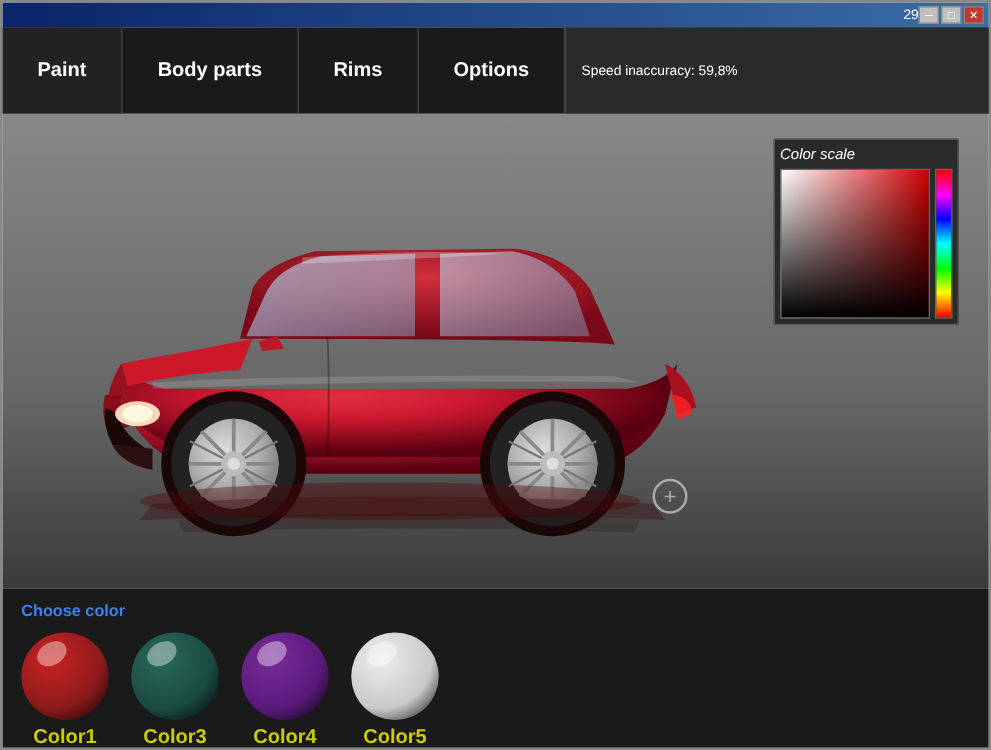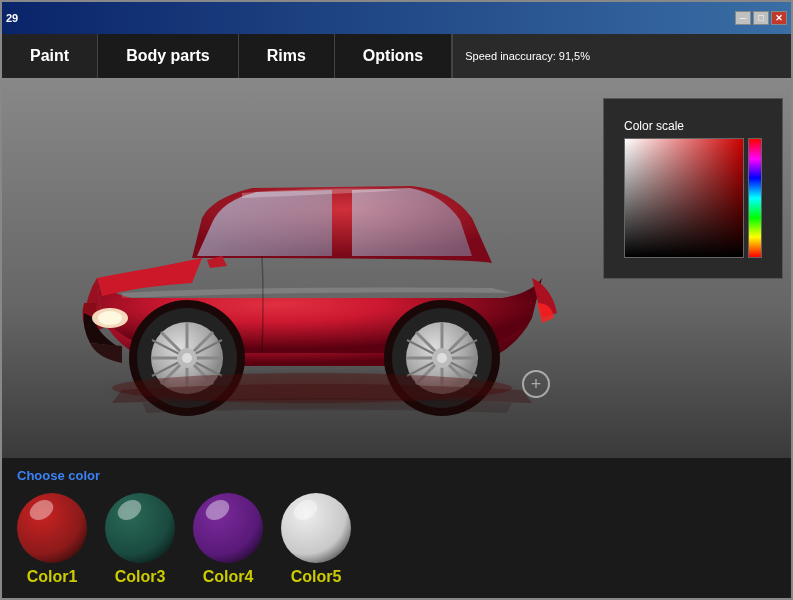--- a/index.html
+++ b/index.html
@@ -8,28 +8,28 @@
       height: 600px;
       overflow: hidden;
       font-family: Arial, sans-serif;
       background: #c0c0c0;
       border: 2px solid #888;
     }
 
     
     #titlebar {
       background: linear-gradient(to right, #0a246a, #3a6ea5);
-      height: 32px;
-      display: flex;
-      align-items: center;
-      justify-content: space-between;
+      height: 20px;
+      display: flex;
+      align-items: center;
+      justify-content: flex-end;
       padding: 0 4px;
       color: white;
       font-size: 11px;
-      font-weight: bold;
+      font-weight: normal;
     }
     #titlebar-controls {
       display: flex;
       gap: 2px;
     }
     .titlebar-btn {
       width: 16px;
       height: 14px;
       background: #c0c0c0;
       border: 1px solid #888;
@@ -39,21 +39,21 @@
       justify-content: center;
       cursor: pointer;
     }
     .titlebar-btn.close { background: #c0392b; color: white; }
 
     
     #navbar {
       background: #1a1a1a;
       display: flex;
       align-items: stretch;
-      height: 44px;
+      height: 69px;
     }
     .nav-item {
       color: white;
       font-size: 16px;
       font-weight: bold;
       padding: 0 28px;
       display: flex;
       align-items: center;
       justify-content: center;
       cursor: pointer;
@@ -103,24 +103,25 @@
     
     #car-svg {
       width: 540px;
       height: 300px;
     }
 
     
     #color-scale-panel {
       position: absolute;
       top: 20px;
-      right: 8px;
+      right: 24px;
       background: #2a2a2a;
-      padding: 20px;
+      padding: 4px;
       border: 1px solid #555;
+      font-style: italic;
     }
     #color-scale-label {
       color: white;
       font-size: 12px;
       margin-bottom: 5px;
     }
     #color-scale-container {
       display: flex;
       gap: 4px;
     }
@@ -222,21 +223,21 @@
     <div class="titlebar-btn close">✕</div>
   </div>
 </div>
 
 <div id="navbar">
   <div class="nav-item active">Paint</div>
   <div class="nav-item">Body parts</div>
   <div class="nav-item">Rims</div>
   <div class="nav-item">Options</div>
   <div id="char-panel">
-    <div>Speed inaccuracy: 91,5%</div>
+    <div>Speed inaccuracy: 59,8%</div>
   </div>
 </div>
 
 <div id="main-area">
 
   <div id="car-display">
     <svg id="car-svg" viewBox="0 0 540 300" xmlns="http://www.w3.org/2000/svg">
       <defs>
         <radialGradient id="bodyGrad" cx="40%" cy="35%" r="60%">
           <stop offset="0%" stop-color="#e03040"></stop>

